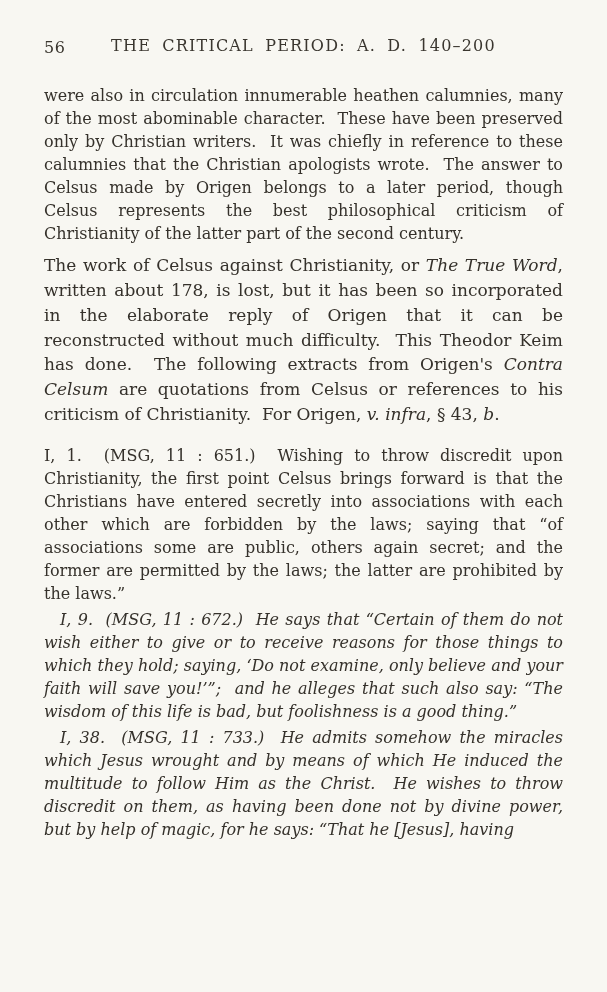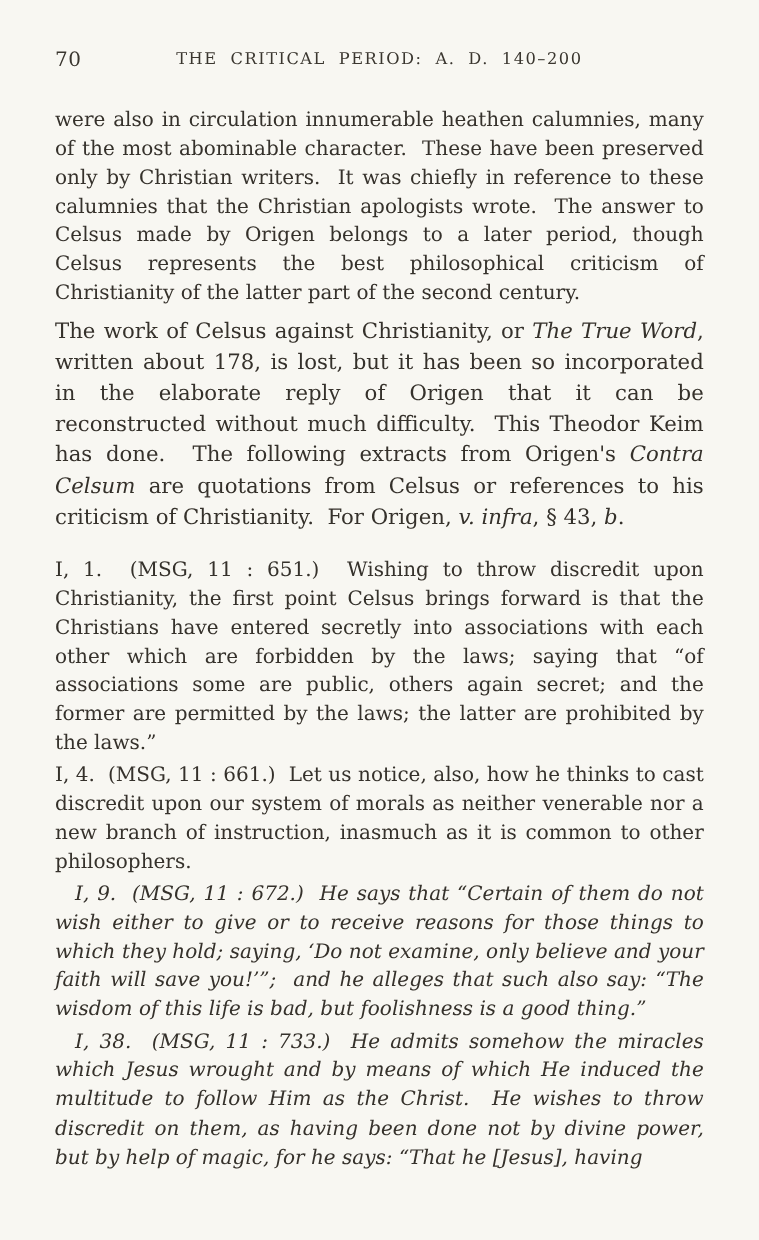--- a/index.html
+++ b/index.html
@@ -28,21 +28,21 @@
     position: absolute;
     left: 0;
     top: 2px;
     font-size: 16px;
     letter-spacing: 0.5px;
     color: #3a362f;
   }
   .running-title {
     display: inline-block;
     margin: 0;
-    font-size: 13px;
+    font-size: 16px;
     font-weight: normal;
     letter-spacing: 1.2px;
     word-spacing: 5px;
     color: #3a362f;
     white-space: nowrap;
   }
   .text-block {
     font-size: 16px;
     line-height: 1.44;
     text-align: justify;
@@ -57,26 +57,25 @@
   }
   .para.entry + .para.entry { margin-top: 3px; }
   .para.indent { text-indent: 16px; font-style: italic; }
   .it { font-style: italic; }
 </style>
 </head>
 <body>
 
 <div class="page">
   <header class="page-header">
-    <span class="page-num">70</span>
+    <span class="page-num">56</span>
     <h1 class="running-title">THE CRITICAL PERIOD: A. D. 140–200</h1>
   </header>
 
   <main class="text-block">
 
   <p class="para intro"><span class="">were also in circulation innumerable heathen calumnies, many of the most abominable character.&nbsp; These have been preserved only by Christian writers.&nbsp; It was chiefly in reference to these calumnies that the Christian apologists wrote.&nbsp; The answer to Celsus made by Origen belongs to a later period, though Celsus represents the best philosophical criticism of Christianity of the latter part of the second century.</span></p>
       <p class="para small-print"><span class="">The work of Celsus against Christianity, or </span><span class="it">The True Word</span><span class="">, written about 178, is lost, but it has been so incorporated in the elaborate reply of Origen that it can be reconstructed without much difficulty.&nbsp; This Theodor Keim has done.&nbsp; The following extracts from Origen's </span><span class="it">Contra Celsum</span><span class=""> are quotations from Celsus or references to his criticism of Christianity.&nbsp; For Origen, </span><span class="it">v. infra</span><span class="">, § 43, </span><span class="it">b</span><span class="">.</span></p>
       <p class="para entry"><span class="">I, 1.&nbsp; (MSG, 11 : 651.)&nbsp; Wishing to throw discredit upon Christianity, the first point Celsus brings forward is that the Christians have entered secretly into associations with each other which are forbidden by the laws; saying that “of associations some are public, others again secret; and the former are permitted by the laws; the latter are prohibited by the laws.”</span></p>
-      <p class="para entry"><span class="">I, 4.&nbsp; (MSG, 11 : 661.)&nbsp; Let us notice, also, how he thinks to cast discredit upon our system of morals as neither venerable nor a new branch of instruction, inasmuch as it is common to other philosophers.</span></p>
       <p class="para entry indent"><span class="">I, 9.&nbsp; (MSG, 11 : 672.)&nbsp; He says that “Certain of them do not wish either to give or to receive reasons for those things to which they hold; saying, ‘Do not examine, only believe and your faith will save you!’”;&nbsp; and he alleges that such also say: “The wisdom of this life is bad, but foolishness is a good thing.”</span></p>
       <p class="para entry indent"><span class="">I, 38.&nbsp; (MSG, 11 : 733.)&nbsp; He admits somehow the miracles which Jesus wrought and by means of which He induced the multitude to follow Him as the Christ.&nbsp; He wishes to throw discredit on them, as having been done not by divine power, but by help of magic, for he says: “That he [Jesus], having</span></p>
     </main>
 </div>
 
 </body></html>

